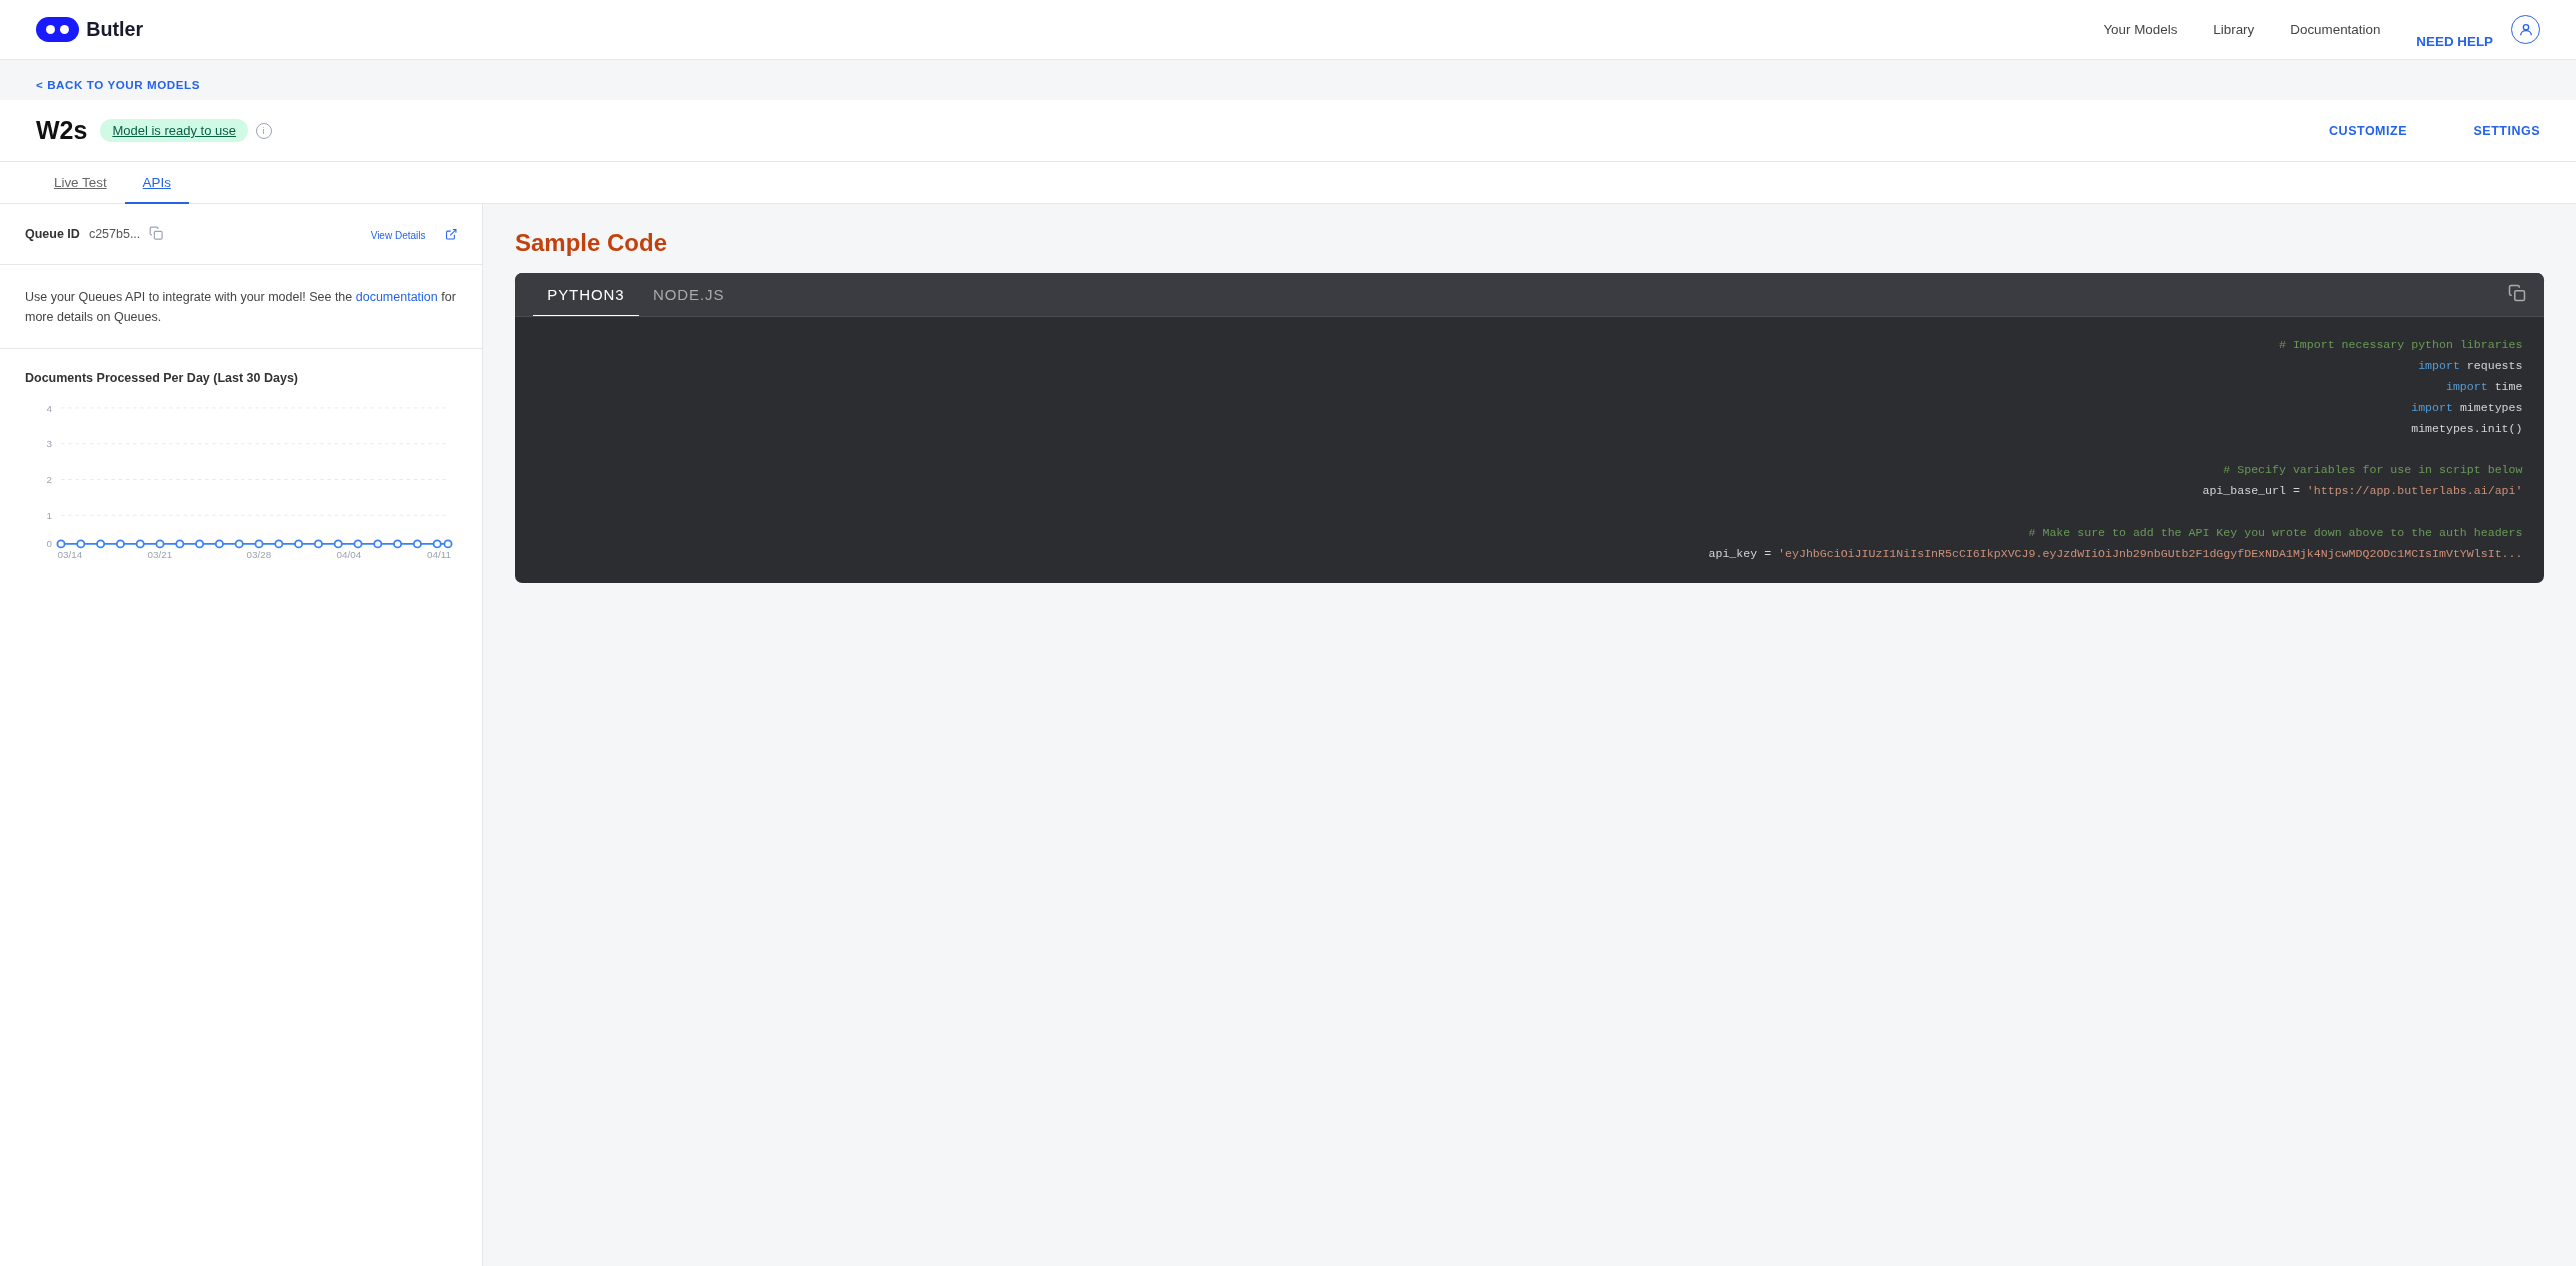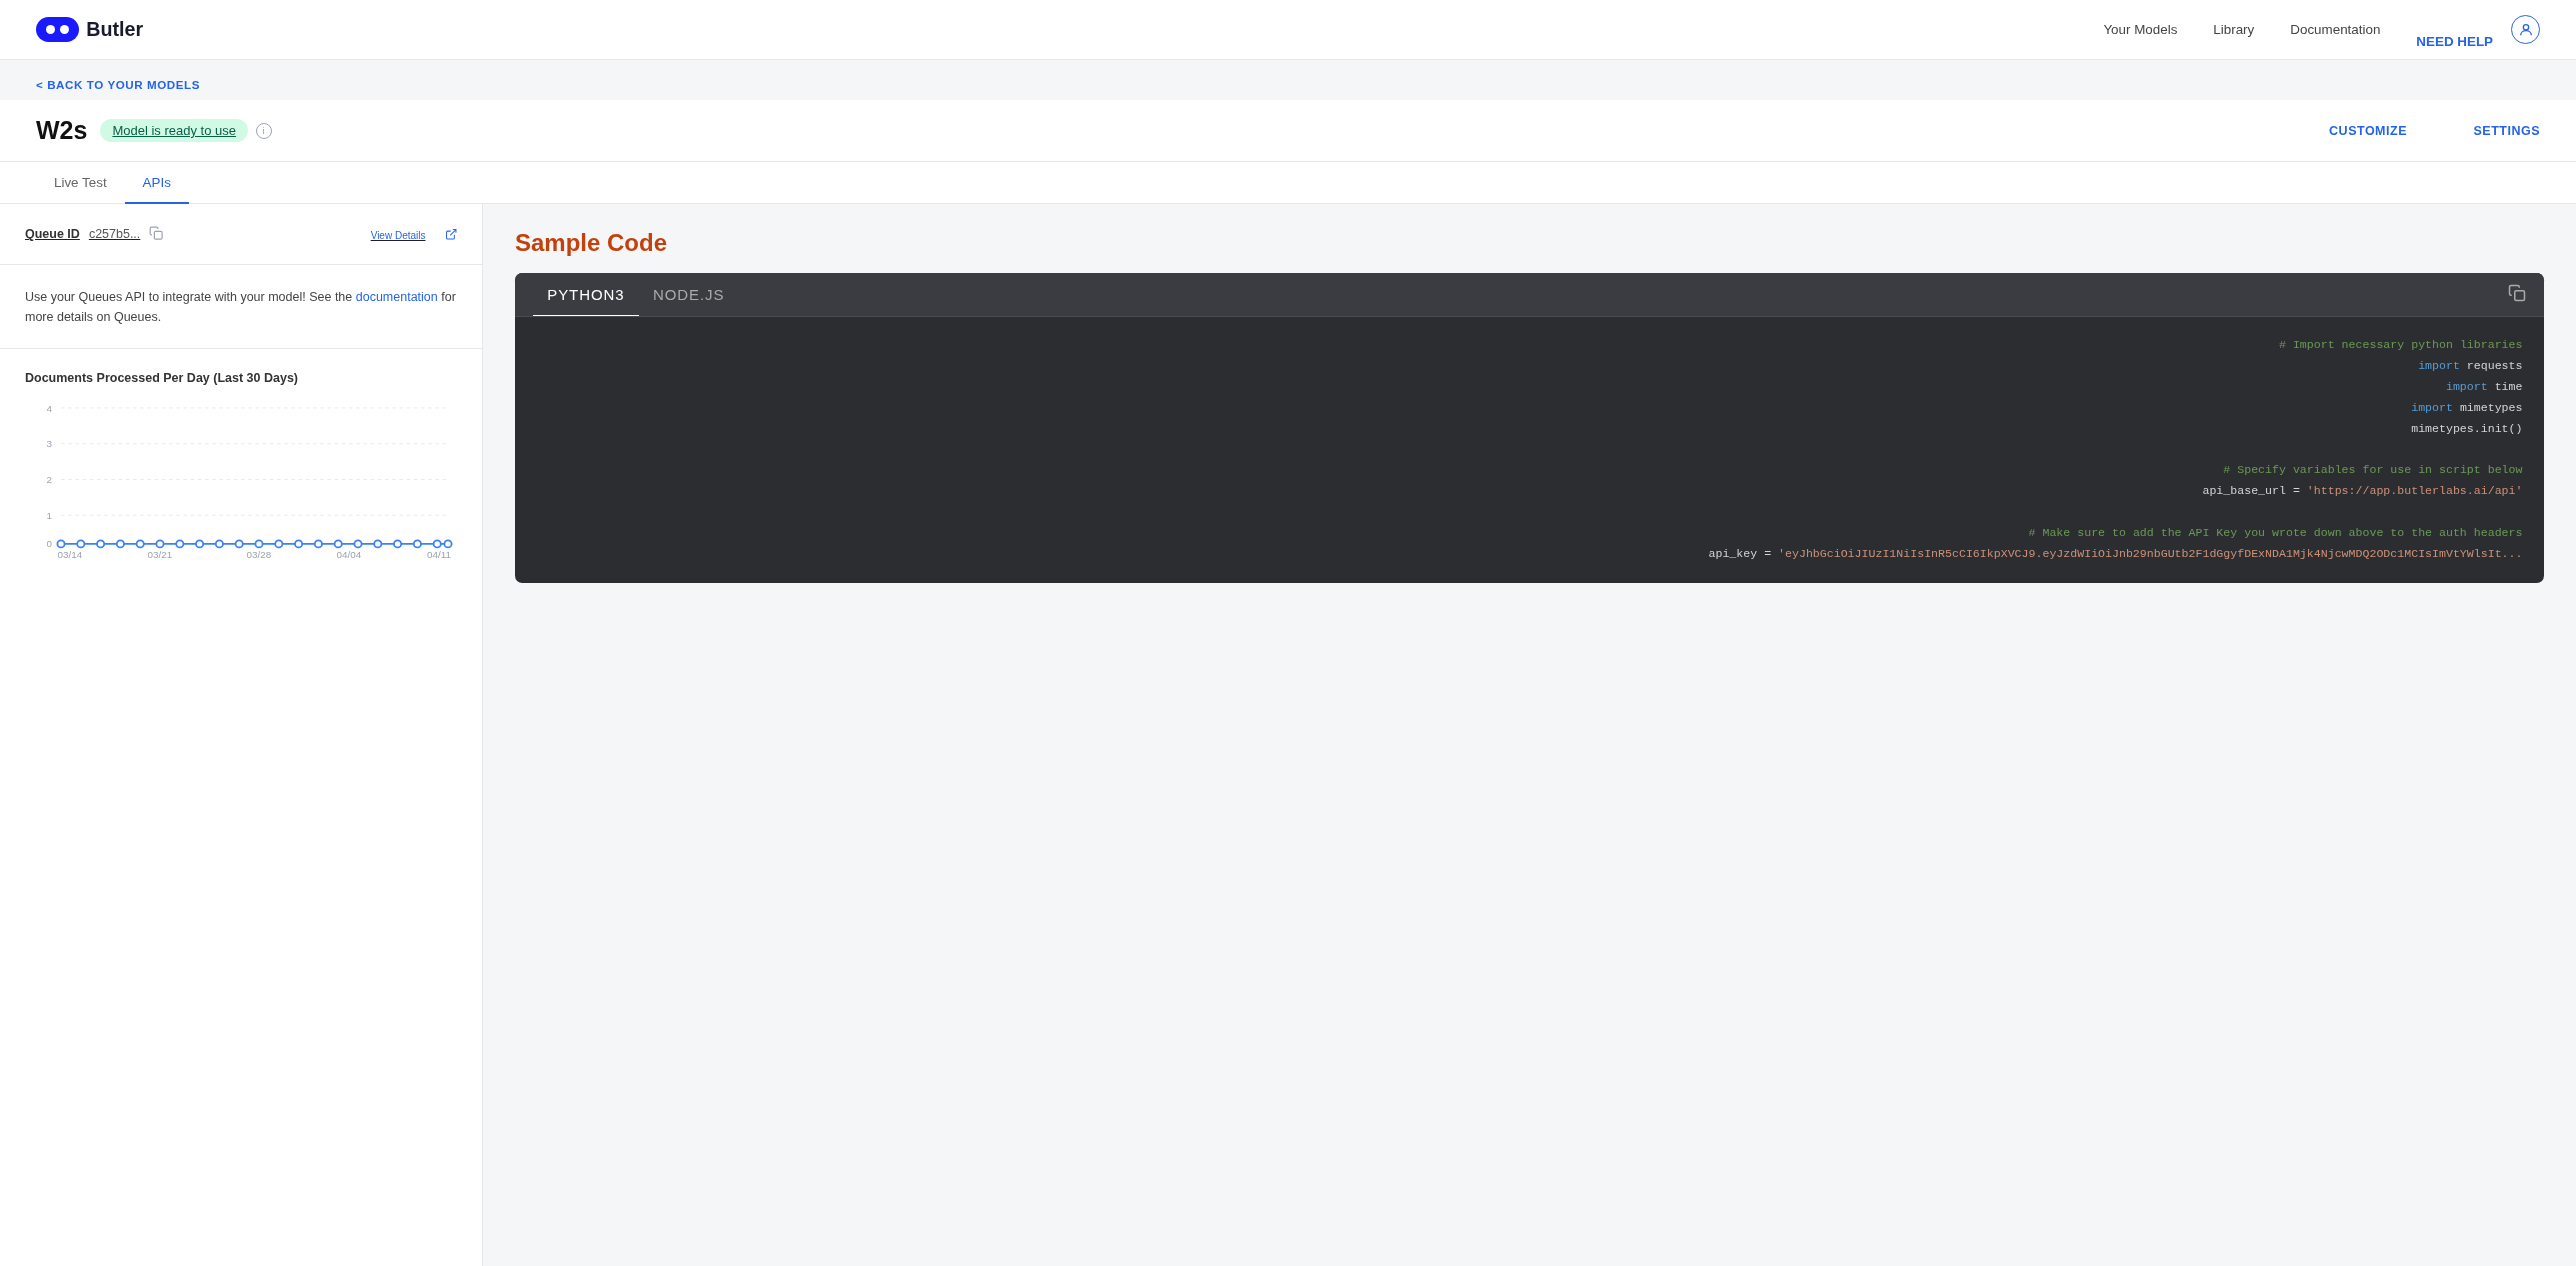--- a/index.html
+++ b/index.html
@@ -90,20 +90,21 @@
       background: #fff;
       border-bottom: 0.9px solid #e5e7eb;
       padding: 0 36px;
       display: flex; gap: 0;
     }
     .tab {
       padding: 12.5px 18px;
       font-size: 13.4px; color: #666;
       cursor: pointer; border-bottom: 2.7px solid transparent;
       margin-bottom: -0.9px;
+      text-decoration: underline;
     }
     .tab.active {
       color: #2563eb; border-bottom: 2.7px solid #2563eb; font-weight: 500;
     }
 
     
     .main-content {
       display: flex; gap: 0;
       padding: 0;
       min-height: calc(100vh - 161px);
@@ -114,21 +115,21 @@
       width: 483px; min-width: 483px;
       background: #fff;
       border-right: 0.9px solid #e5e7eb;
       display: flex; flex-direction: column;
     }
 
     .queue-section {
       padding: 21.5px 25px;
       border-bottom: 0.9px solid #e5e7eb;
     }
-    .queue-row { display: flex; align-items: center; gap: 9px; text-decoration: underline; }
+    .queue-row { display: flex; align-items: center; gap: 9px; }
     .queue-label { font-size: 12.5px; font-weight: 600; color: #333; }
     .queue-id { font-size: 12.5px; color: #555; }
     .copy-icon { cursor: pointer; color: #9ca3af; font-size: 14.3px; }
     .view-details {
       margin-left: auto; color: #2563eb; font-size: 10px;
       cursor: pointer; display: flex; align-items: flex-end; gap: 19px;
     }
 
     .api-info-section {
       padding: 21.5px 25px;

